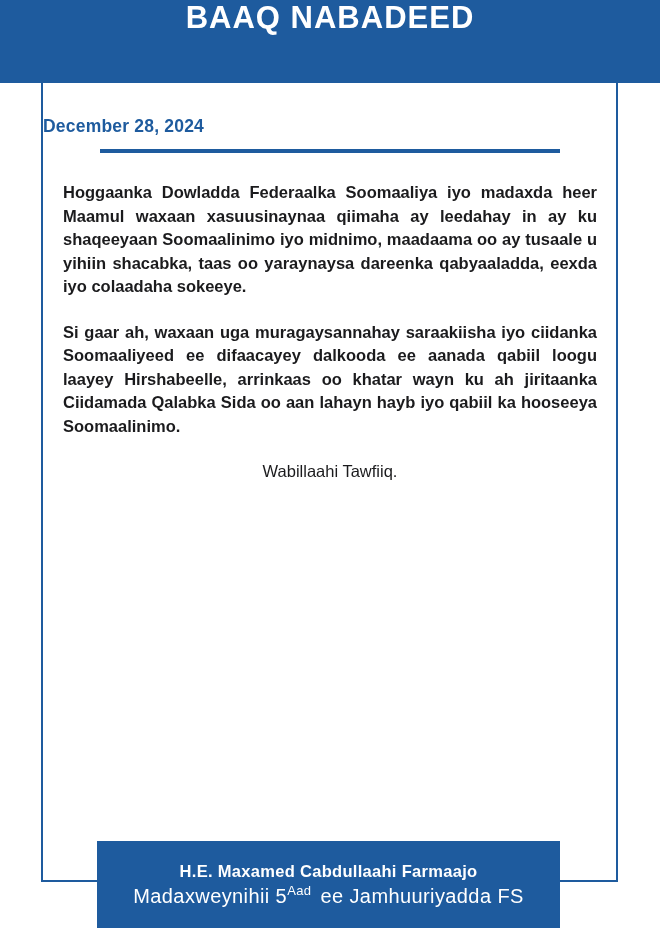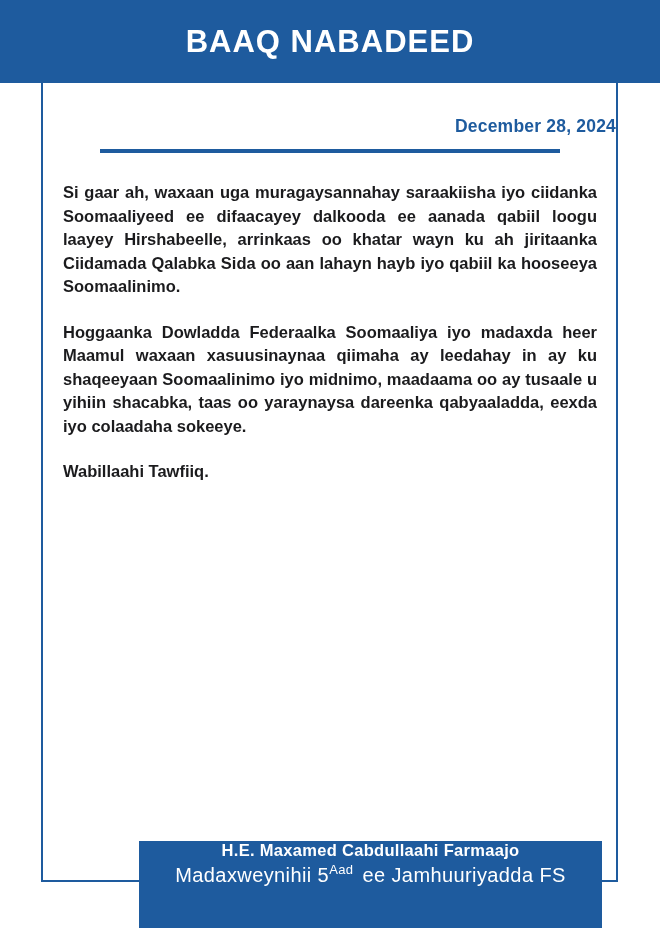--- a/index.html
+++ b/index.html
@@ -16,21 +16,20 @@
     background: var(--background);
     overflow: hidden;
     font-family: "Liberation Sans", sans-serif;
   }
   .banner {
     position: absolute;
     top: 0; left: 0;
     width: 660px; height: 83px;
     background: var(--primary-blue);
     display: flex;
-    align-items: center;
     justify-content: center;
   }
   .banner-title {
     color: #ffffff;
     font-size: 31px;
     font-weight: bold;
     letter-spacing: 1px;
     white-space: nowrap;
   }
   .letter-frame {
@@ -39,21 +38,21 @@
     top: 83px;
     width: 577px;
     height: 799px;
     background: var(--background);
     border-left: 2px solid var(--primary-blue);
     border-right: 2px solid var(--primary-blue);
     border-bottom: 2px solid var(--primary-blue);
   }
   .date-heading {
     margin-top: 33px;
-    text-align: right;
+    text-align: left;
     color: var(--primary-blue);
     font-weight: bold;
     font-size: 17.5px;
     letter-spacing: 0.2px;
   }
   .date-underline {
     width: 460px;
     height: 4px;
     background: var(--primary-blue);
     margin: 12px auto 0 auto;
@@ -64,39 +63,39 @@
   .para {
     font-size: 16.5px;
     font-weight: bold;
     color: var(--text-color);
     line-height: 23.5px;
     text-align: justify;
     margin: 0 0 22px 0;
   }
   .signoff {
     font-size: 16.5px;
-    font-weight: bold;
+    font-weight: normal;
     color: var(--text-color);
     margin-top: 24px;
+    text-align: center;
   }
   .signature-banner {
     position: absolute;
     left: 97px;
     top: 841px;
     width: 463px;
     height: 87px;
     background: var(--primary-blue);
     color: #ffffff;
     display: flex;
     flex-direction: column;
     align-items: center;
-    justify-content: flex-start;
+    justify-content: center;
     z-index: 2;
     text-align: center;
-    margin-left: 42px;
   }
   .signatory-name {
     font-weight: bold;
     font-size: 16.5px;
     letter-spacing: 0.3px;
   }
   .signatory-title {
     font-size: 20px;
     font-weight: normal;
     margin-top: 4px;
@@ -120,22 +119,22 @@
     <div class="banner-title">BAAQ NABADEED</div>
   </div>
 
   <div class="letter-frame">
 
     <div class="date-heading">December 28, 2024</div>
 
     <div class="date-underline"></div>
 
     <div class="letter-body">
+      <p class="para">Hoggaanka Dowladda Federaalka Soomaaliya iyo madaxda heer Maamul waxaan xasuusinaynaa qiimaha ay leedahay in ay ku shaqeeyaan Soomaalinimo iyo midnimo, maadaama oo ay tusaale u yihiin shacabka, taas oo yaraynaysa dareenka qabyaaladda, eexda iyo colaadaha sokeeye.</p>
       <p class="para">Si gaar ah, waxaan uga muragaysannahay saraakiisha iyo ciidanka Soomaaliyeed ee difaacayey dalkooda ee aanada qabiil loogu laayey Hirshabeelle, arrinkaas oo khatar wayn ku ah jiritaanka Ciidamada Qalabka Sida oo aan lahayn hayb iyo qabiil ka hooseeya Soomaalinimo.</p>
-      <p class="para">Hoggaanka Dowladda Federaalka Soomaaliya iyo madaxda heer Maamul waxaan xasuusinaynaa qiimaha ay leedahay in ay ku shaqeeyaan Soomaalinimo iyo midnimo, maadaama oo ay tusaale u yihiin shacabka, taas oo yaraynaysa dareenka qabyaaladda, eexda iyo colaadaha sokeeye.</p>
 
       <p class="signoff">Wabillaahi Tawfiiq.</p>
     </div>
 
   </div>
 
   <div class="signature-banner">
     <div class="signatory-name">H.E. Maxamed Cabdullaahi Farmaajo</div>
     <div class="signatory-title"><span>Madaxweynihii 5</span><sup>Aad</sup><span class="title-suffix">ee Jamhuuriyadda FS</span></div>
   </div>

